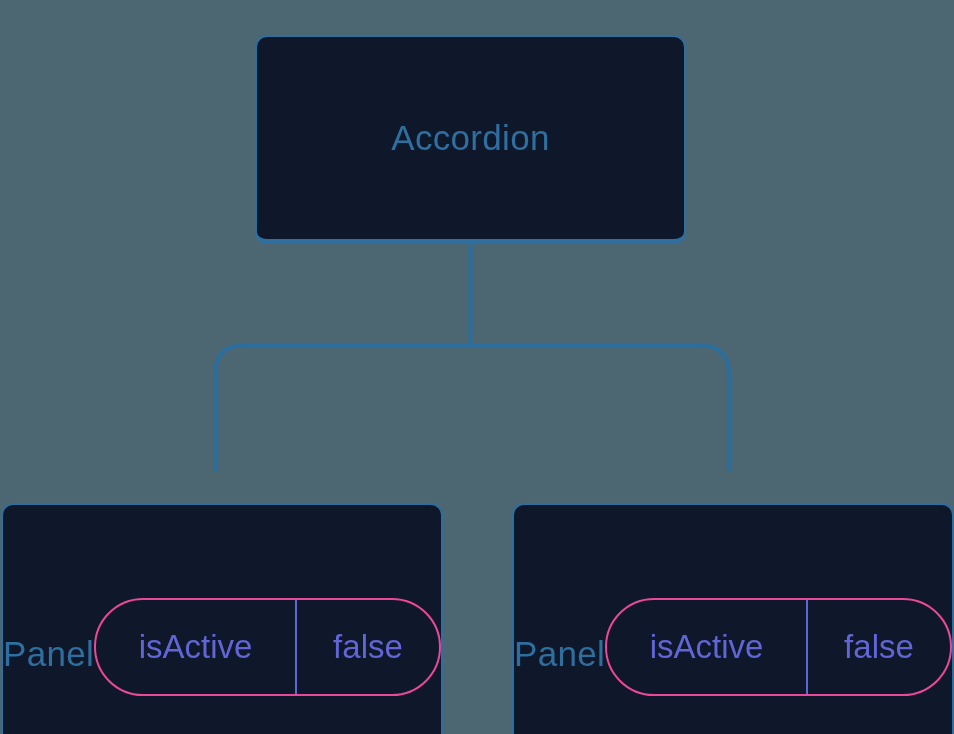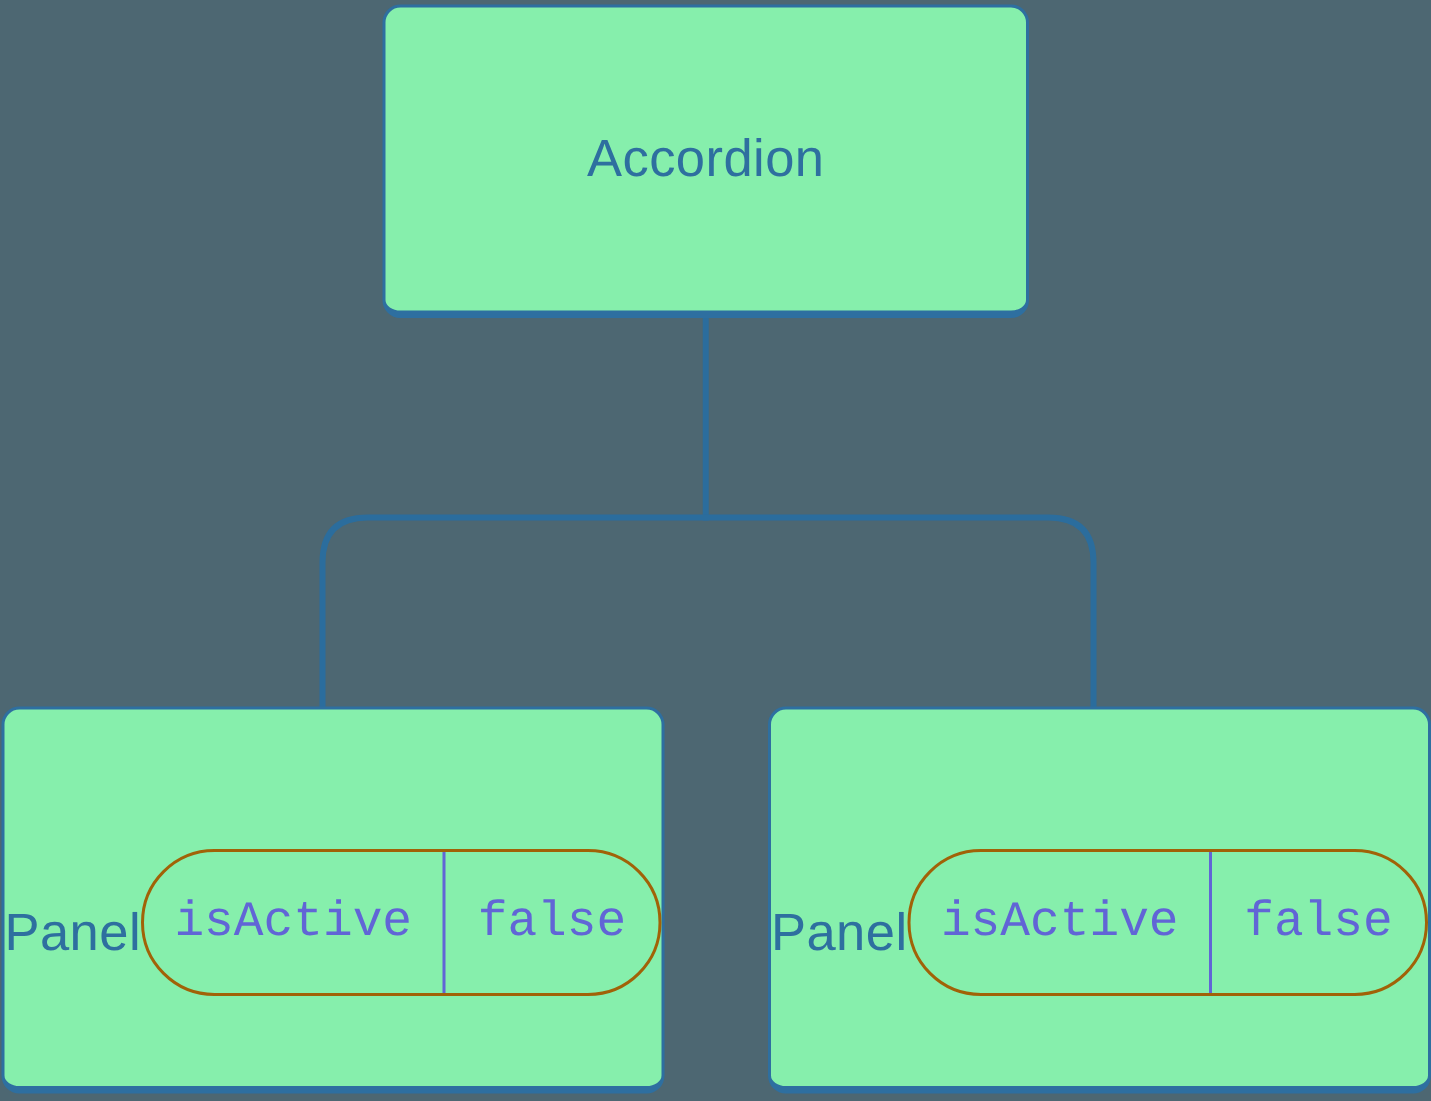--- a/index.html
+++ b/index.html
@@ -21,25 +21,26 @@
     height: 734px;
   }
   .connector-svg {
     position: absolute;
     left: 0;
     top: 0;
     pointer-events: none;
   }
   .node {
     position: absolute;
-    background: #86efac;
+    background: #0f172a;
     border: 2px solid #2e6fa0;
     border-bottom-width: 5px;
     border-radius: 12px;
     box-sizing: border-box;
+    margin-top: 32px;
   }
   .node-root {
     left: 255px;
     top: 3px;
     width: 431px;
     height: 209px;
     display: flex;
     align-items: center;
     justify-content: center;
   }
@@ -59,27 +60,26 @@
   .node-panel-1 { left: 1px; }
   .node-panel-2 { left: 512px; }
   .panel-title {
     margin-top: 46px;
     line-height: 42px;
   }
   .state-pill {
     margin-top: 32px;
     width: 368px;
     height: 98px;
-    border: 2px solid #a16207;
+    border: 2px solid #ec4899;
     border-radius: 49px;
     box-sizing: border-box;
     display: flex;
     align-items: stretch;
     overflow: hidden;
-    font-family: Liberation Mono, monospace;
   }
   .pill-cell {
     display: flex;
     align-items: center;
     justify-content: center;
     color: #6165d6;
     font-size: 33px;
     font-weight: 400;
   }
   .pill-key {

